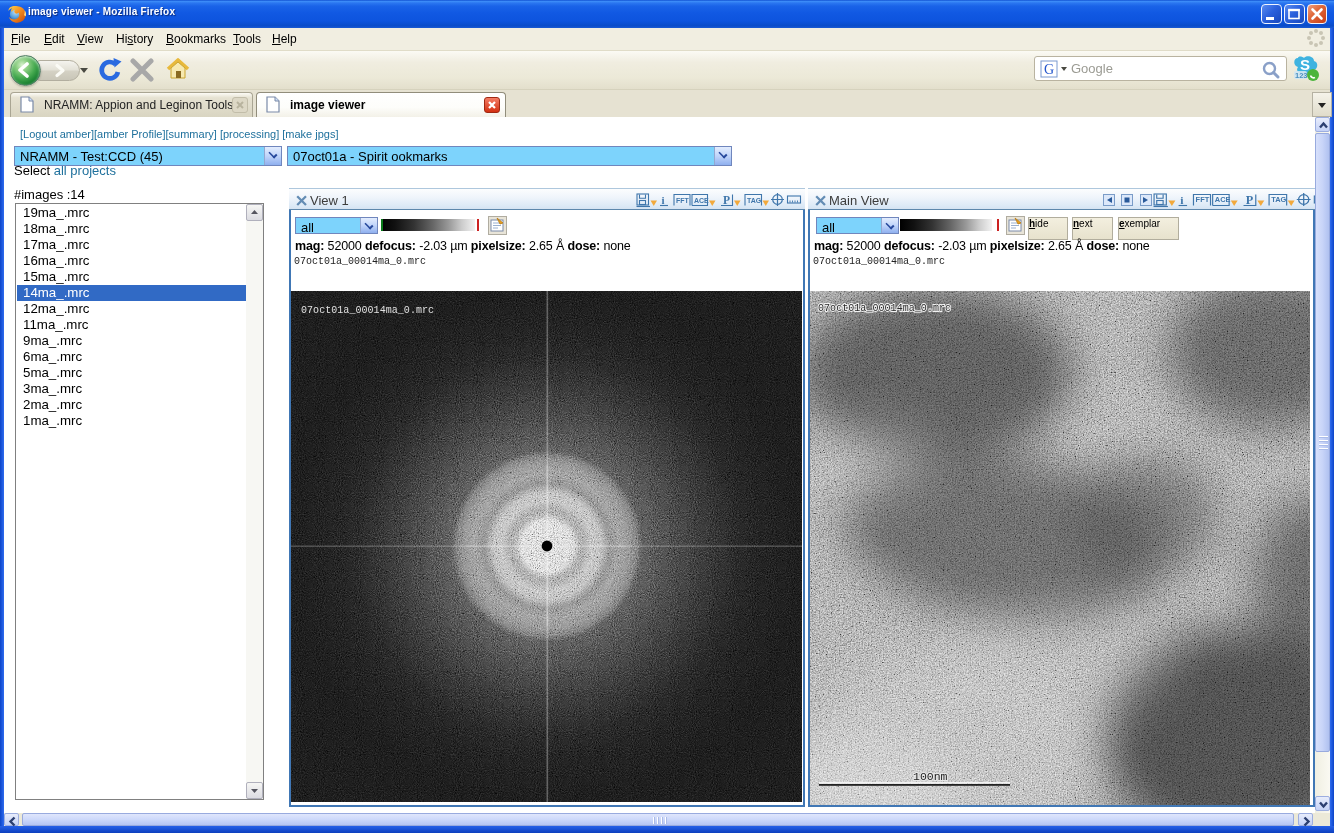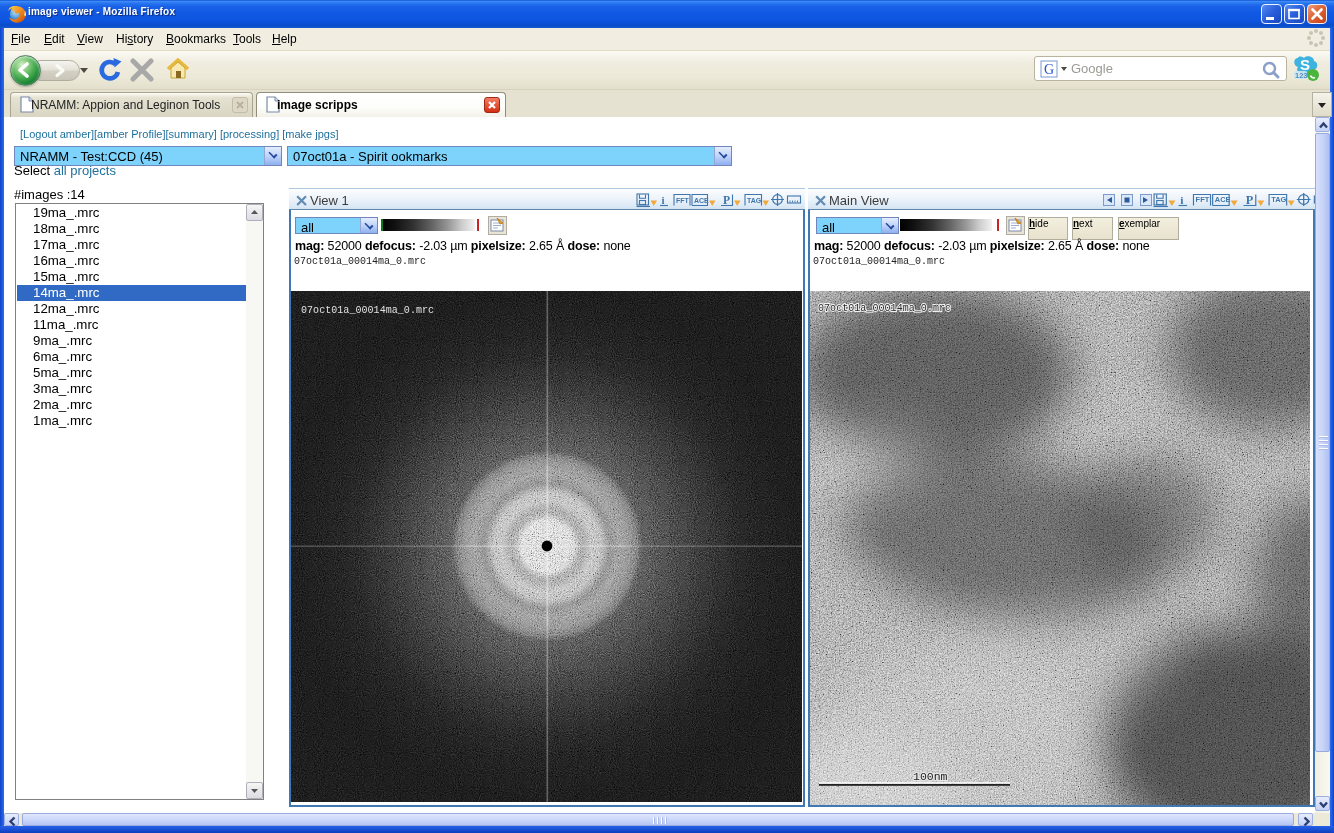--- a/index.html
+++ b/index.html
@@ -36,40 +36,40 @@
 #ddarrow1 { position:absolute; left:70px; top:14px; width:0; height:0; border-left:4px solid transparent; border-right:4px solid transparent; border-top:5px solid #4a4a42; }
 #urlbar { position:absolute; left:196px; top:5px; width:824px; height:25px; background:#fff; border:1px solid #b9b3a0; border-radius:12px 3px 3px 12px; }
 #urltext { position:absolute; left:36px; top:4px; font-size:13px; color:#000; }
 #searchbox { position:absolute; left:1030px; top:5px; width:253px; height:25px; background:#fff; border:1px solid #b9b3a0; border-radius:3px; }
 #searchtext { position:absolute; left:36px; top:4px; font-size:13px; color:#9b9b93; }
 
 #tabbar { position:absolute; left:4px; top:90px; width:1326px; height:27px; background:#e6e2d2; }
 .tab { position:absolute; top:2px; height:25px; border:1px solid #a9a593; border-bottom:none; border-radius:4px 4px 0 0; font-size:12px; }
 #tab1 { left:6px; width:243px; background:linear-gradient(180deg,#fcfbf6 0%,#e6e2d2 20%,#d9d5c2 100%); color:#222; }
 #tab2 { left:252px; width:250px; background:linear-gradient(180deg,#ffffff 0%,#fdfdfa 60%,#f3f1e8 100%); font-weight:bold; border-color:#918d7b; }
-.tabtxt { position:absolute; left:20px; top:5px; white-space:nowrap; }
+.tabtxt { position:absolute; left:33px; top:5px; white-space:nowrap; }
 .tabclose { position:absolute; top:4px; width:16px; height:16px; border-radius:3px; }
 #tc1 { left:221px; background:#ddd8c6; border:1px solid #c2bda9; }
 #tc2 { left:227px; background:linear-gradient(180deg,#f47c65,#d32f11); border:1px solid #a02812; }
 #tablist { position:absolute; left:1308px; top:2px; width:20px; height:25px; background:linear-gradient(180deg,#f5f3ea,#e0dccb); border:1px solid #b5b1a2; }
 #tablist::after { content:""; position:absolute; left:5px; top:10px; border-left:4px solid transparent; border-right:4px solid transparent; border-top:5px solid #222; }
 
 #content { position:absolute; left:4px; top:117px; width:1311px; height:696px; background:#fff; overflow:hidden; font-size:13px; }
 .applink { color:#20719d; }
 #links { position:absolute; left:16px; top:11px; font-size:11px; }
 .combo { position:absolute; height:20px; background:#7dd3fc; border:1px solid #7086bd; }
 .combo .cbtn { position:absolute; right:0; top:0; width:17px; height:100%; background:linear-gradient(180deg,#e3edfe 0%,#c0d4fa 50%,#8fb0ef 100%); border-left:1px solid #93a8d0; }
 .combo .cbtn::after { content:""; position:absolute; left:4px; top:4px; width:6px; height:4px; border-right:2.2px solid #26489c; border-bottom:2.2px solid #26489c; transform:rotate(45deg) scale(1,0.8); transform-origin:center; }
 .combo .ctxt { position:absolute; left:5px; top:2px; font-size:13px; color:#000; white-space:nowrap; }
 #combo1 { left:10px; top:29px; width:268px; }
 #combo2 { left:283px; top:29px; width:445px; }
 #selectline { position:absolute; left:10px; top:46px; }
 #nimages { position:absolute; left:10px; top:70px; color:#000; }
 #listbox { position:absolute; left:11px; top:86px; width:249px; height:597px; border:1px solid #808080; background:#fff; }
-.litem { position:absolute; left:1px; width:230px; height:16px; font-size:13.3px; padding-left:16px; color:#000; }
+.litem { position:absolute; left:1px; width:230px; height:16px; font-size:13.3px; padding-left:6px; color:#000; }
 .lsel { background:#316ac5; color:#fff; width:231px; }
 #lbsb { position:absolute; right:0; top:0; width:17px; height:100%; background:#f7f7f3; }
 .lbarr { position:absolute; left:0; width:17px; height:17px; background:linear-gradient(180deg,#f6f6f4,#dcdce2); border:1px solid #b0b0bc; border-radius:2px; }
 
 .panel { position:absolute; border:2px solid #4077b5; border-top:none; background:#fff; }
 .phead { position:absolute; left:-2px; top:0; height:22px; background:linear-gradient(180deg,#fcfdfe 0%,#eef4fb 45%,#dce9f6 85%,#d5e3f2 100%); border-bottom:1.5px solid #5d87ac; border-top:1px solid #aec7dd; }
 .ptitle { position:absolute; left:21px; top:4px; font-size:13px; color:#3c3c3c; }
 .px { position:absolute; left:7px; top:6px; }
 #view1 { left:285px; top:71px; width:516px; height:619px; }
 #mainview { left:804px; top:71px; width:507px; height:619px; }
@@ -201,21 +201,21 @@
       <span class="tabtxt">NRAMM: Appion and Leginon Tools</span>
       <div class="tabclose" id="tc1"><svg width="14" height="14">
             <path d="M4 4 L10 10 M10 4 L4 10" stroke="#b8b39e" stroke-width="2"></path>
           </svg></div>
     </div>
     <div class="tab" id="tab2">
       <svg style="position:absolute;left:9px;top:3px" width="14" height="17">
           <path d="M1 1 L9 1 L13 5 L13 16 L1 16 Z" fill="#fff" stroke="#7a8aa8" stroke-width="1.2"></path>
           <path d="M9 1 L9 5 L13 5" fill="#cfe0f8" stroke="#7a8aa8" stroke-width="1"></path>
         </svg>
-      <span class="tabtxt">image scripps</span>
+      <span class="tabtxt">image viewer</span>
       <div class="tabclose" id="tc2"><svg width="14" height="14">
             <path d="M4 4 L10 10 M10 4 L4 10" stroke="#fff" stroke-width="2.2"></path>
           </svg></div>
     </div>
     <div id="tablist"></div>
   </div>
 
   <div id="content">
     <div id="links" class="applink">[Logout amber][amber Profile][summary] [processing] [make jpgs]</div>
     <div class="combo" id="combo1">

